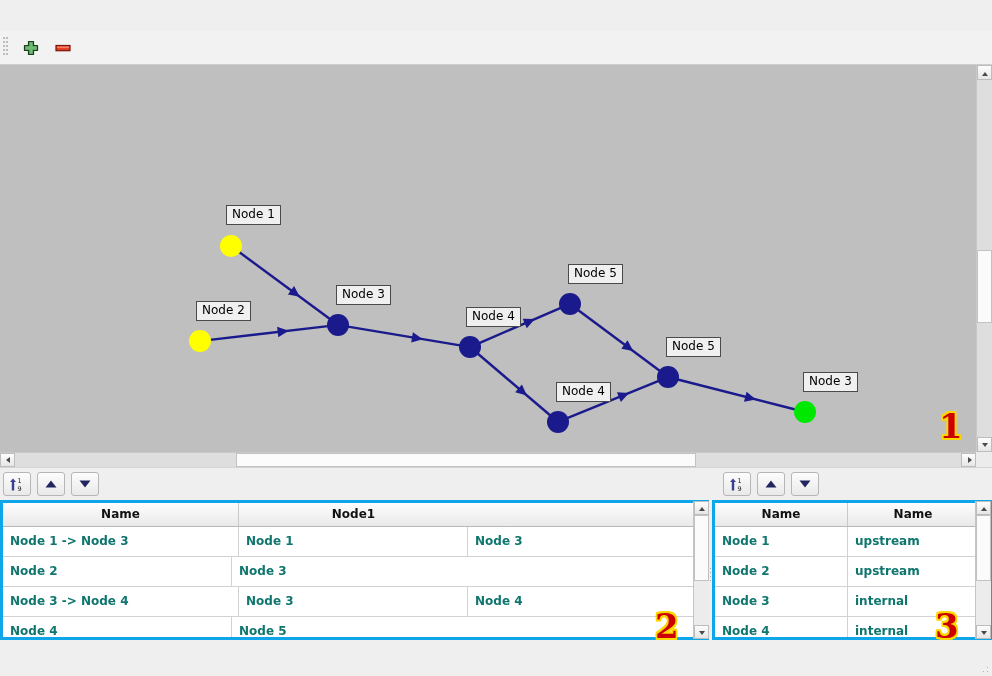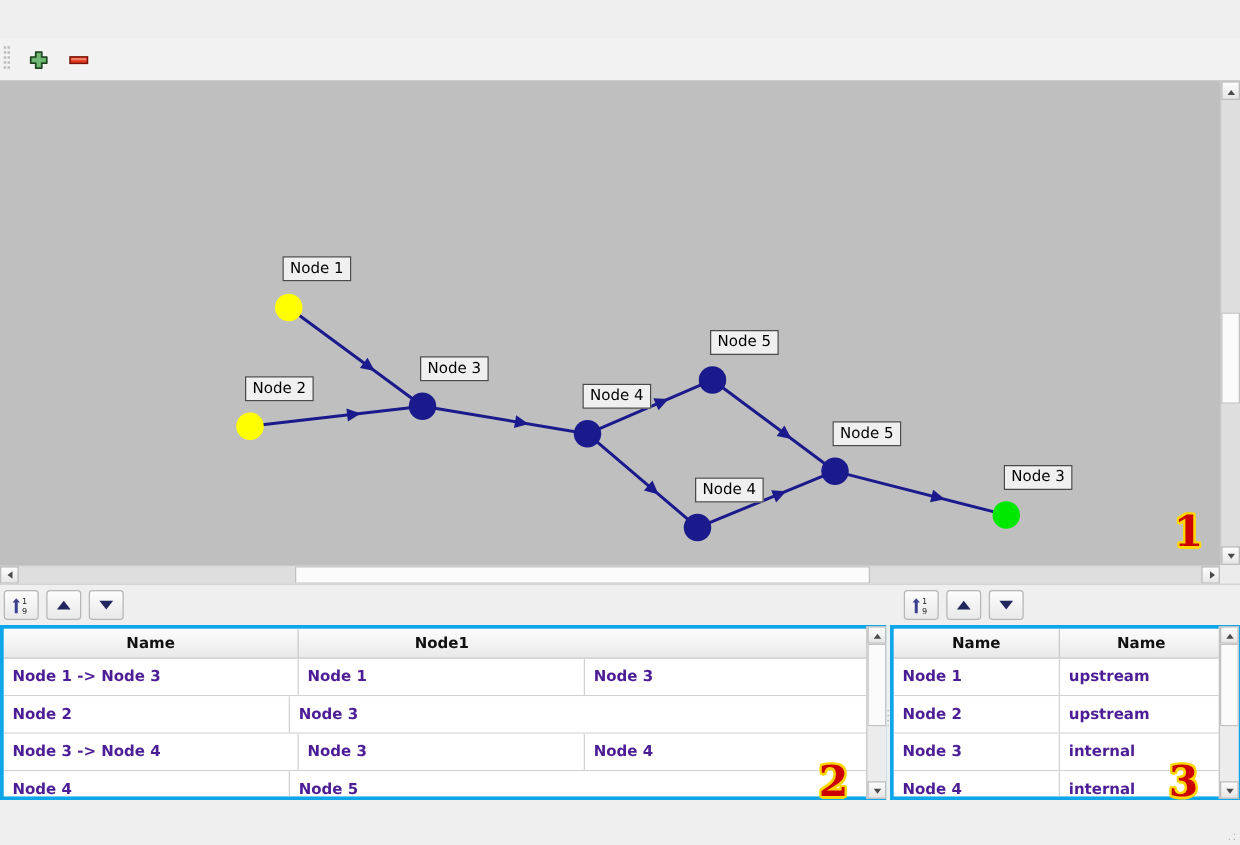--- a/index.html
+++ b/index.html
@@ -203,21 +203,21 @@
   .grid-head .th:last-child { border-right: none; }
   .grid-row {
     display: flex;
     height: 30px;
     border-bottom: 1px solid #d2d2d2;
     box-sizing: border-box;
     background: #fff;
   }
   .grid-row .td {
     font-size: 12px;
-    color: #4c1d95;
+    color: #0f766e;
     line-height: 29px;
     padding-left: 7px;
     border-right: 1px solid #d2d2d2;
     box-sizing: border-box;
     overflow: hidden;
     white-space: nowrap;
   }
   .grid-row .td:last-child { border-right: none; }
 
   .grid-vscroll {

